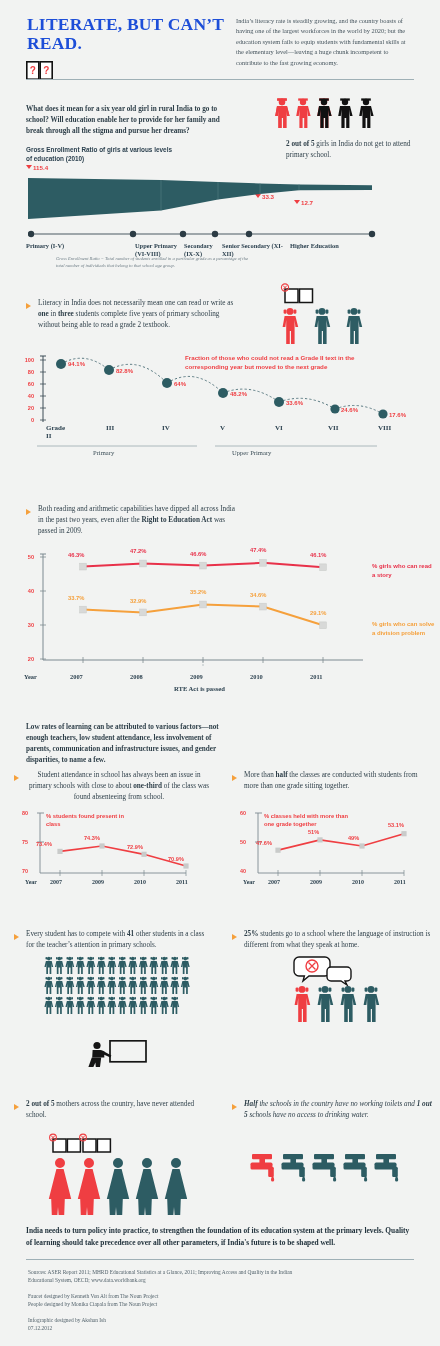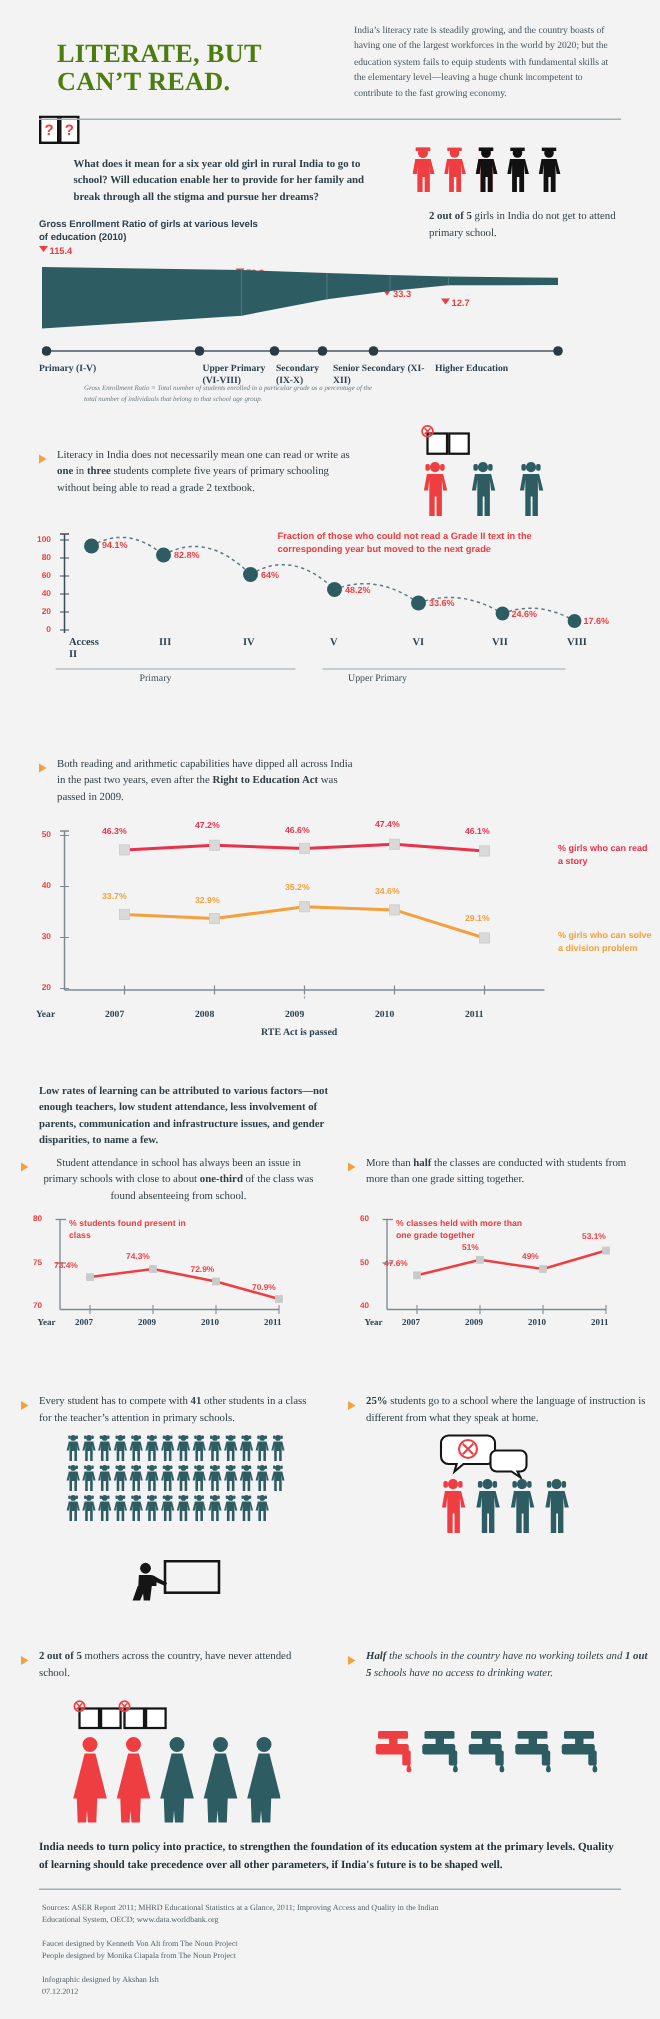--- a/index.html
+++ b/index.html
@@ -6,21 +6,21 @@
   body{
     width:440px; height:1346px; background:#f2f3f2;
     font-family:"Liberation Serif", serif; color:#33444d;
     position:relative; overflow:hidden;
   }
   .page{width:440px;height:1346px;position:relative;}
 
   
   .hdr{position:absolute;left:26px;top:14px;width:388px;}
   .hdr-left{position:absolute;left:0;top:0;width:200px;}
-  .title{font-size:17.5px;font-weight:bold;color:#4d7c0f;letter-spacing:.2px;margin:12px;line-height:1.1;}
+  .title{font-size:17.5px;font-weight:bold;color:#1d4ed8;letter-spacing:.2px;margin:1px;line-height:1.1;}
   .subtitle{font-size:12.5px;color:#ef3e42;font-family:"Liberation Sans",sans-serif;margin:6px 0 0 0;letter-spacing:.3px;}
   .bookicon{margin-top:7px;}
   .hdr-right{position:absolute;left:210px;top:2px;width:178px;font-size:6.4px;line-height:1.62;color:#46555e;}
   .rule{position:absolute;left:26px;width:388px;height:1px;background:#9fb0b6;}
 
   
   .txt{font-size:7.2px;line-height:1.55;color:#2e3f49;}
   .b{font-weight:bold;}
   .bullet{position:absolute;width:0;height:0;border-left:5px solid #f5a03c;border-top:3.3px solid transparent;border-bottom:3.3px solid transparent;}
   .sec-lbl{font-family:"Liberation Sans",sans-serif;font-size:6.4px;font-weight:bold;color:#2d4250;line-height:1.45;}
@@ -71,21 +71,21 @@
           <rect x="14.2" y="0.8" width="12" height="17.4" fill="#fff" stroke="#111" stroke-width="1.6"></rect>
           <text x="6.8" y="13" font-family="Liberation Sans, sans-serif" font-size="10" font-weight="bold" fill="#ef3e42" text-anchor="middle">?</text>
           <text x="20.2" y="13" font-family="Liberation Sans, sans-serif" font-size="10" font-weight="bold" fill="#ef3e42" text-anchor="middle">?</text>
         </svg>
       </div>
     </div>
     <div class="hdr-right">India’s literacy rate is steadily growing, and the country boasts of having one of the largest workforces in the world by 2020; but the education system fails to equip students with fundamental skills at the elementary level—leaving a huge chunk incompetent to contribute to the fast growing economy.</div>
   </div>
   <div class="rule" style="top:79px;"></div>
 
-  <div style="position:absolute;left:26px;top:104px;width:205px;margin-left:23px;" class="txt b">What does it mean for a six year old girl in rural India to go to school? Will education enable her to provide for her family and break through all the stigma and pursue her dreams?</div>
+  <div style="position:absolute;left:26px;top:104px;width:205px;" class="txt b">What does it mean for a six year old girl in rural India to go to school? Will education enable her to provide for her family and break through all the stigma and pursue her dreams?</div>
 
   <div style="position:absolute;left:274px;top:97px;">
     <svg width="112" height="33" viewBox="0 0 112 33">
       <g id="w1">
         <g fill="#ef3e42">
           <circle cx="8" cy="5" r="3.2"></circle>
             <rect x="3.2" y="1.4" width="9.6" height="2.3"></rect>
           <path d="M3 9h10l2.6 10h-2.6l-.6-6.4V31h-3.2V21h-1.6v10H4.4V12.6L3.8 19H1.2z"></path>
         </g>
       </g>
@@ -229,21 +229,21 @@
     </svg>
 
     <div class="dotlbl" style="left:48px;top:9px;">94.1%</div>
     <div class="dotlbl" style="left:96px;top:16px;">82.8%</div>
     <div class="dotlbl" style="left:154px;top:29px;">64%</div>
     <div class="dotlbl" style="left:210px;top:39px;">48.2%</div>
     <div class="dotlbl" style="left:266px;top:48px;">33.6%</div>
     <div class="dotlbl" style="left:321px;top:55px;">24.6%</div>
     <div class="dotlbl" style="left:369px;top:60px;">17.6%</div>
 
-    <div class="gradelbl" style="left:26px;top:72px;">Access II</div>
+    <div class="gradelbl" style="left:26px;top:72px;">Grade II</div>
     <div class="gradelbl" style="left:86px;top:72px;">III</div>
     <div class="gradelbl" style="left:142px;top:72px;">IV</div>
     <div class="gradelbl" style="left:200px;top:72px;">V</div>
     <div class="gradelbl" style="left:255px;top:72px;">VI</div>
     <div class="gradelbl" style="left:308px;top:72px;">VII</div>
     <div class="gradelbl" style="left:358px;top:72px;">VIII</div>
   </div>
 
   <svg width="380" height="4" viewBox="0 0 380 4" style="position:absolute;left:37px;top:444px;">
     <line x1="0" y1="2" x2="160" y2="2" stroke="#9aa8ae" stroke-width="0.8"></line>

